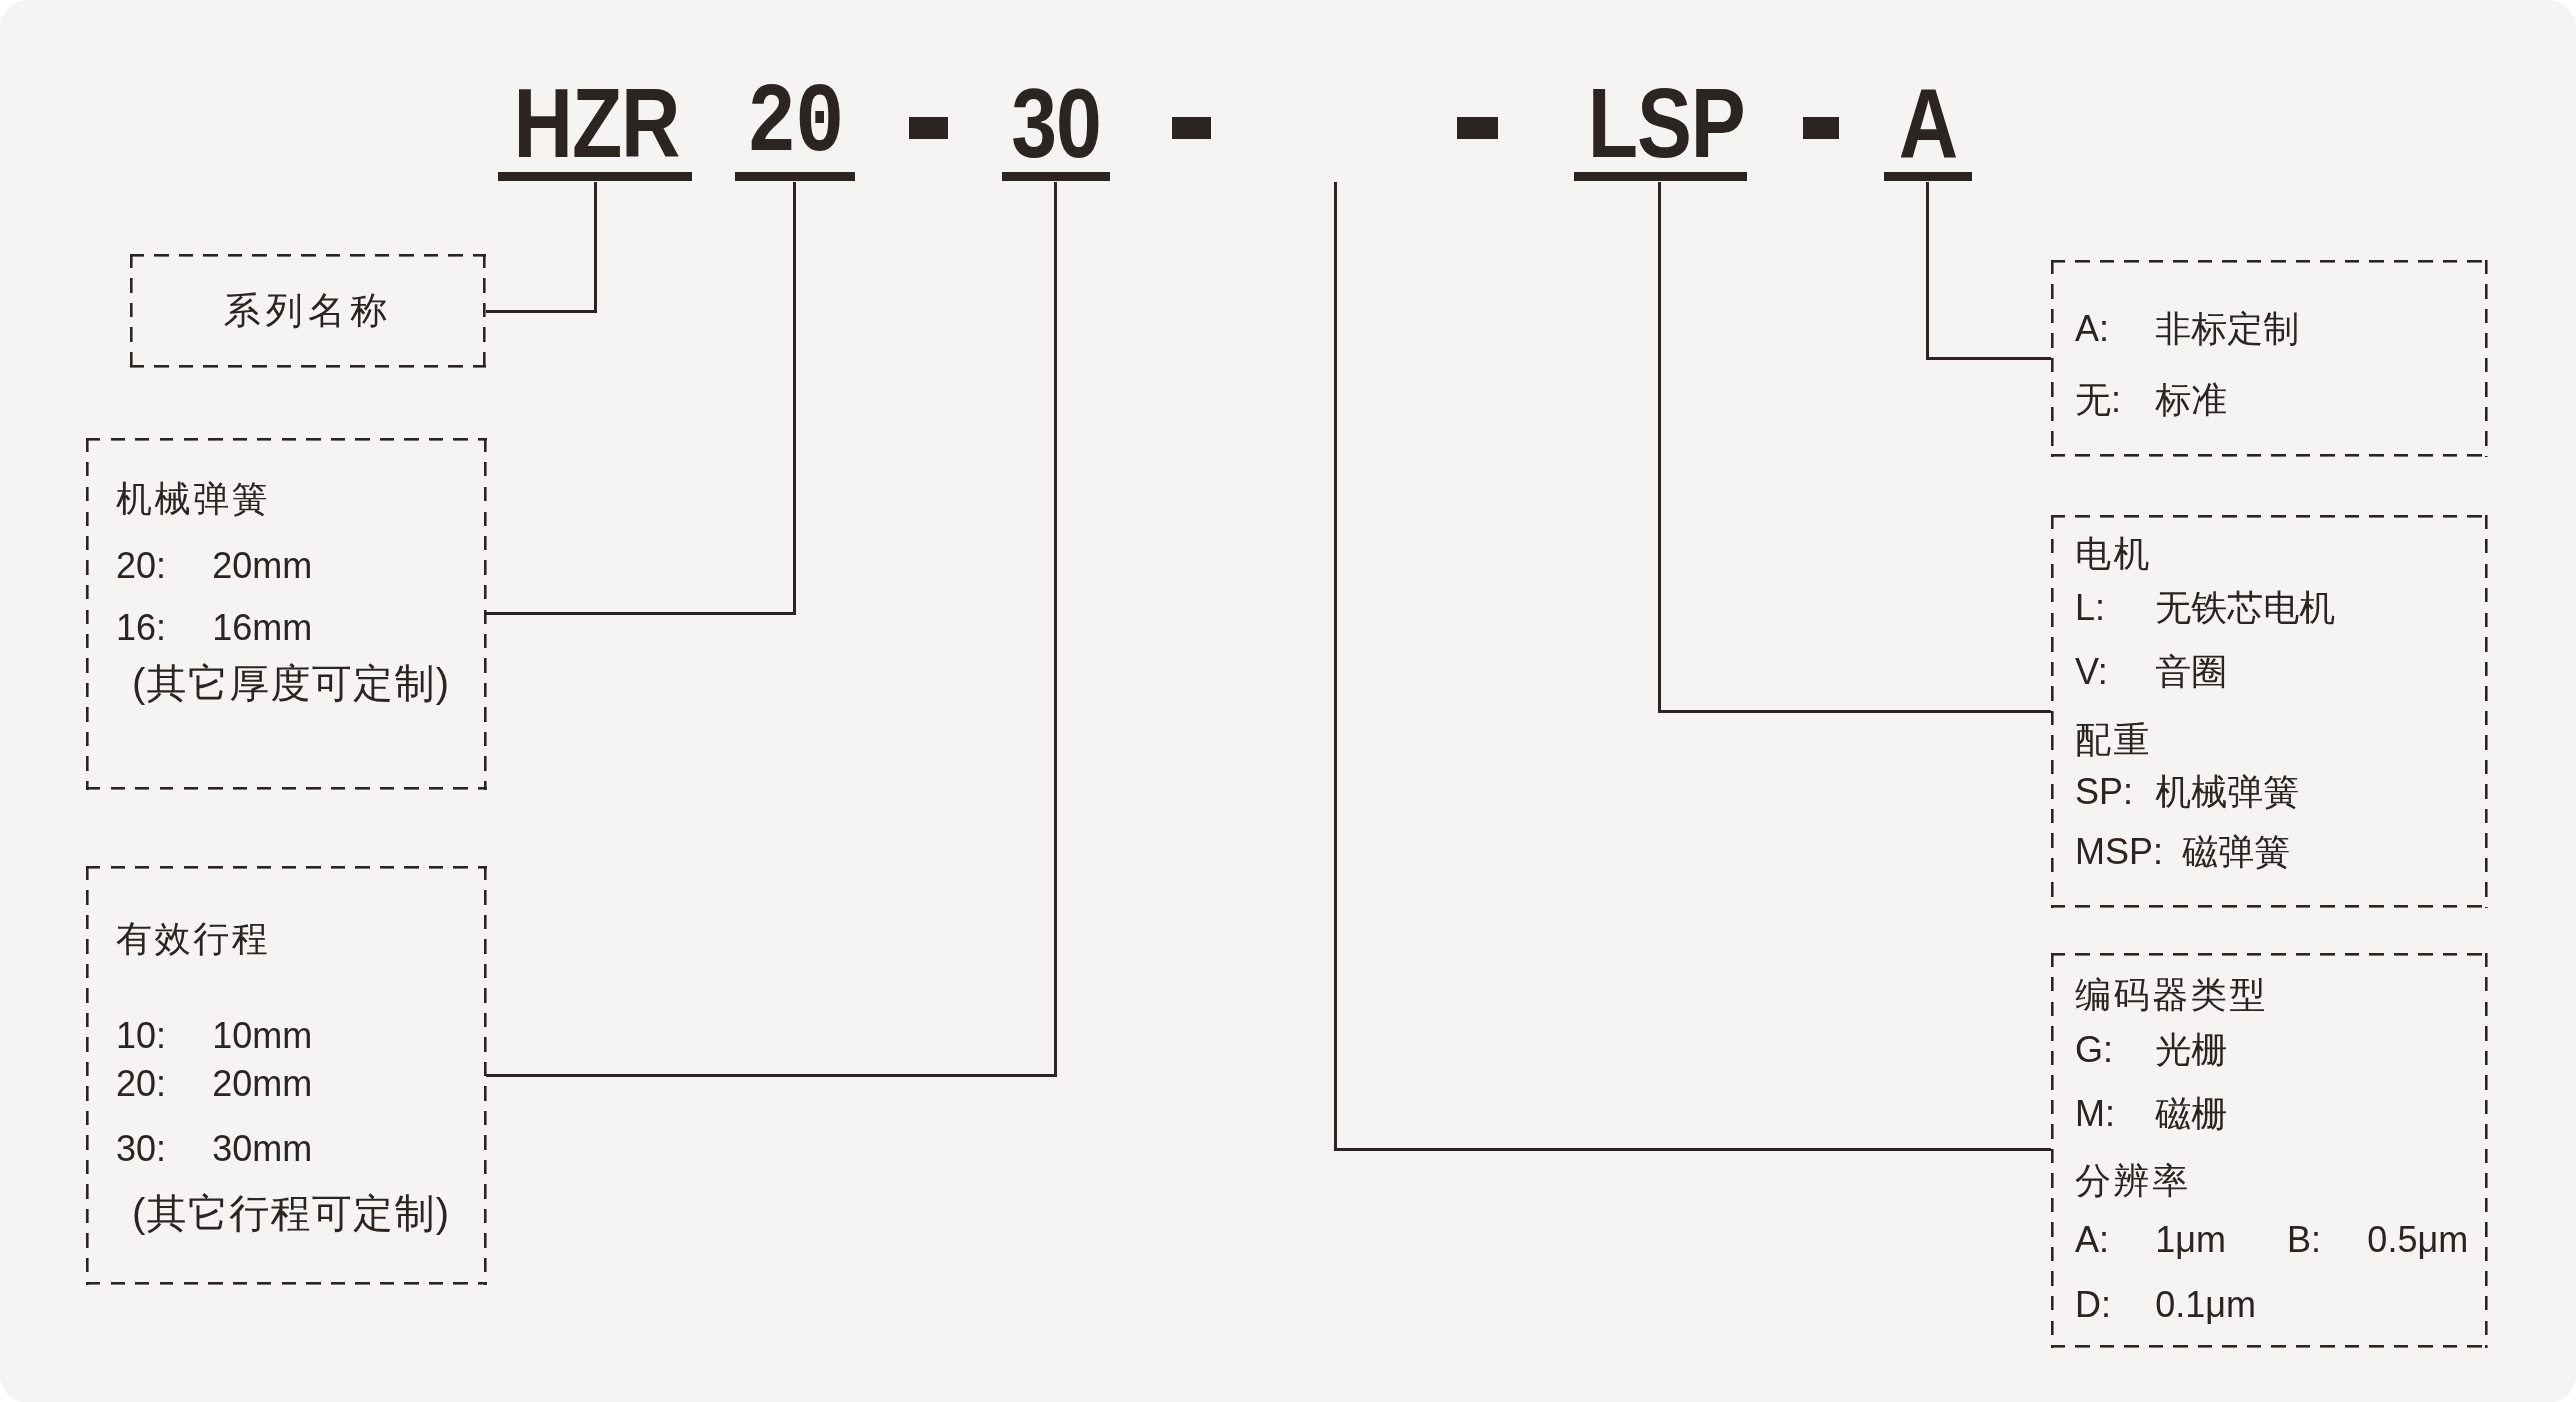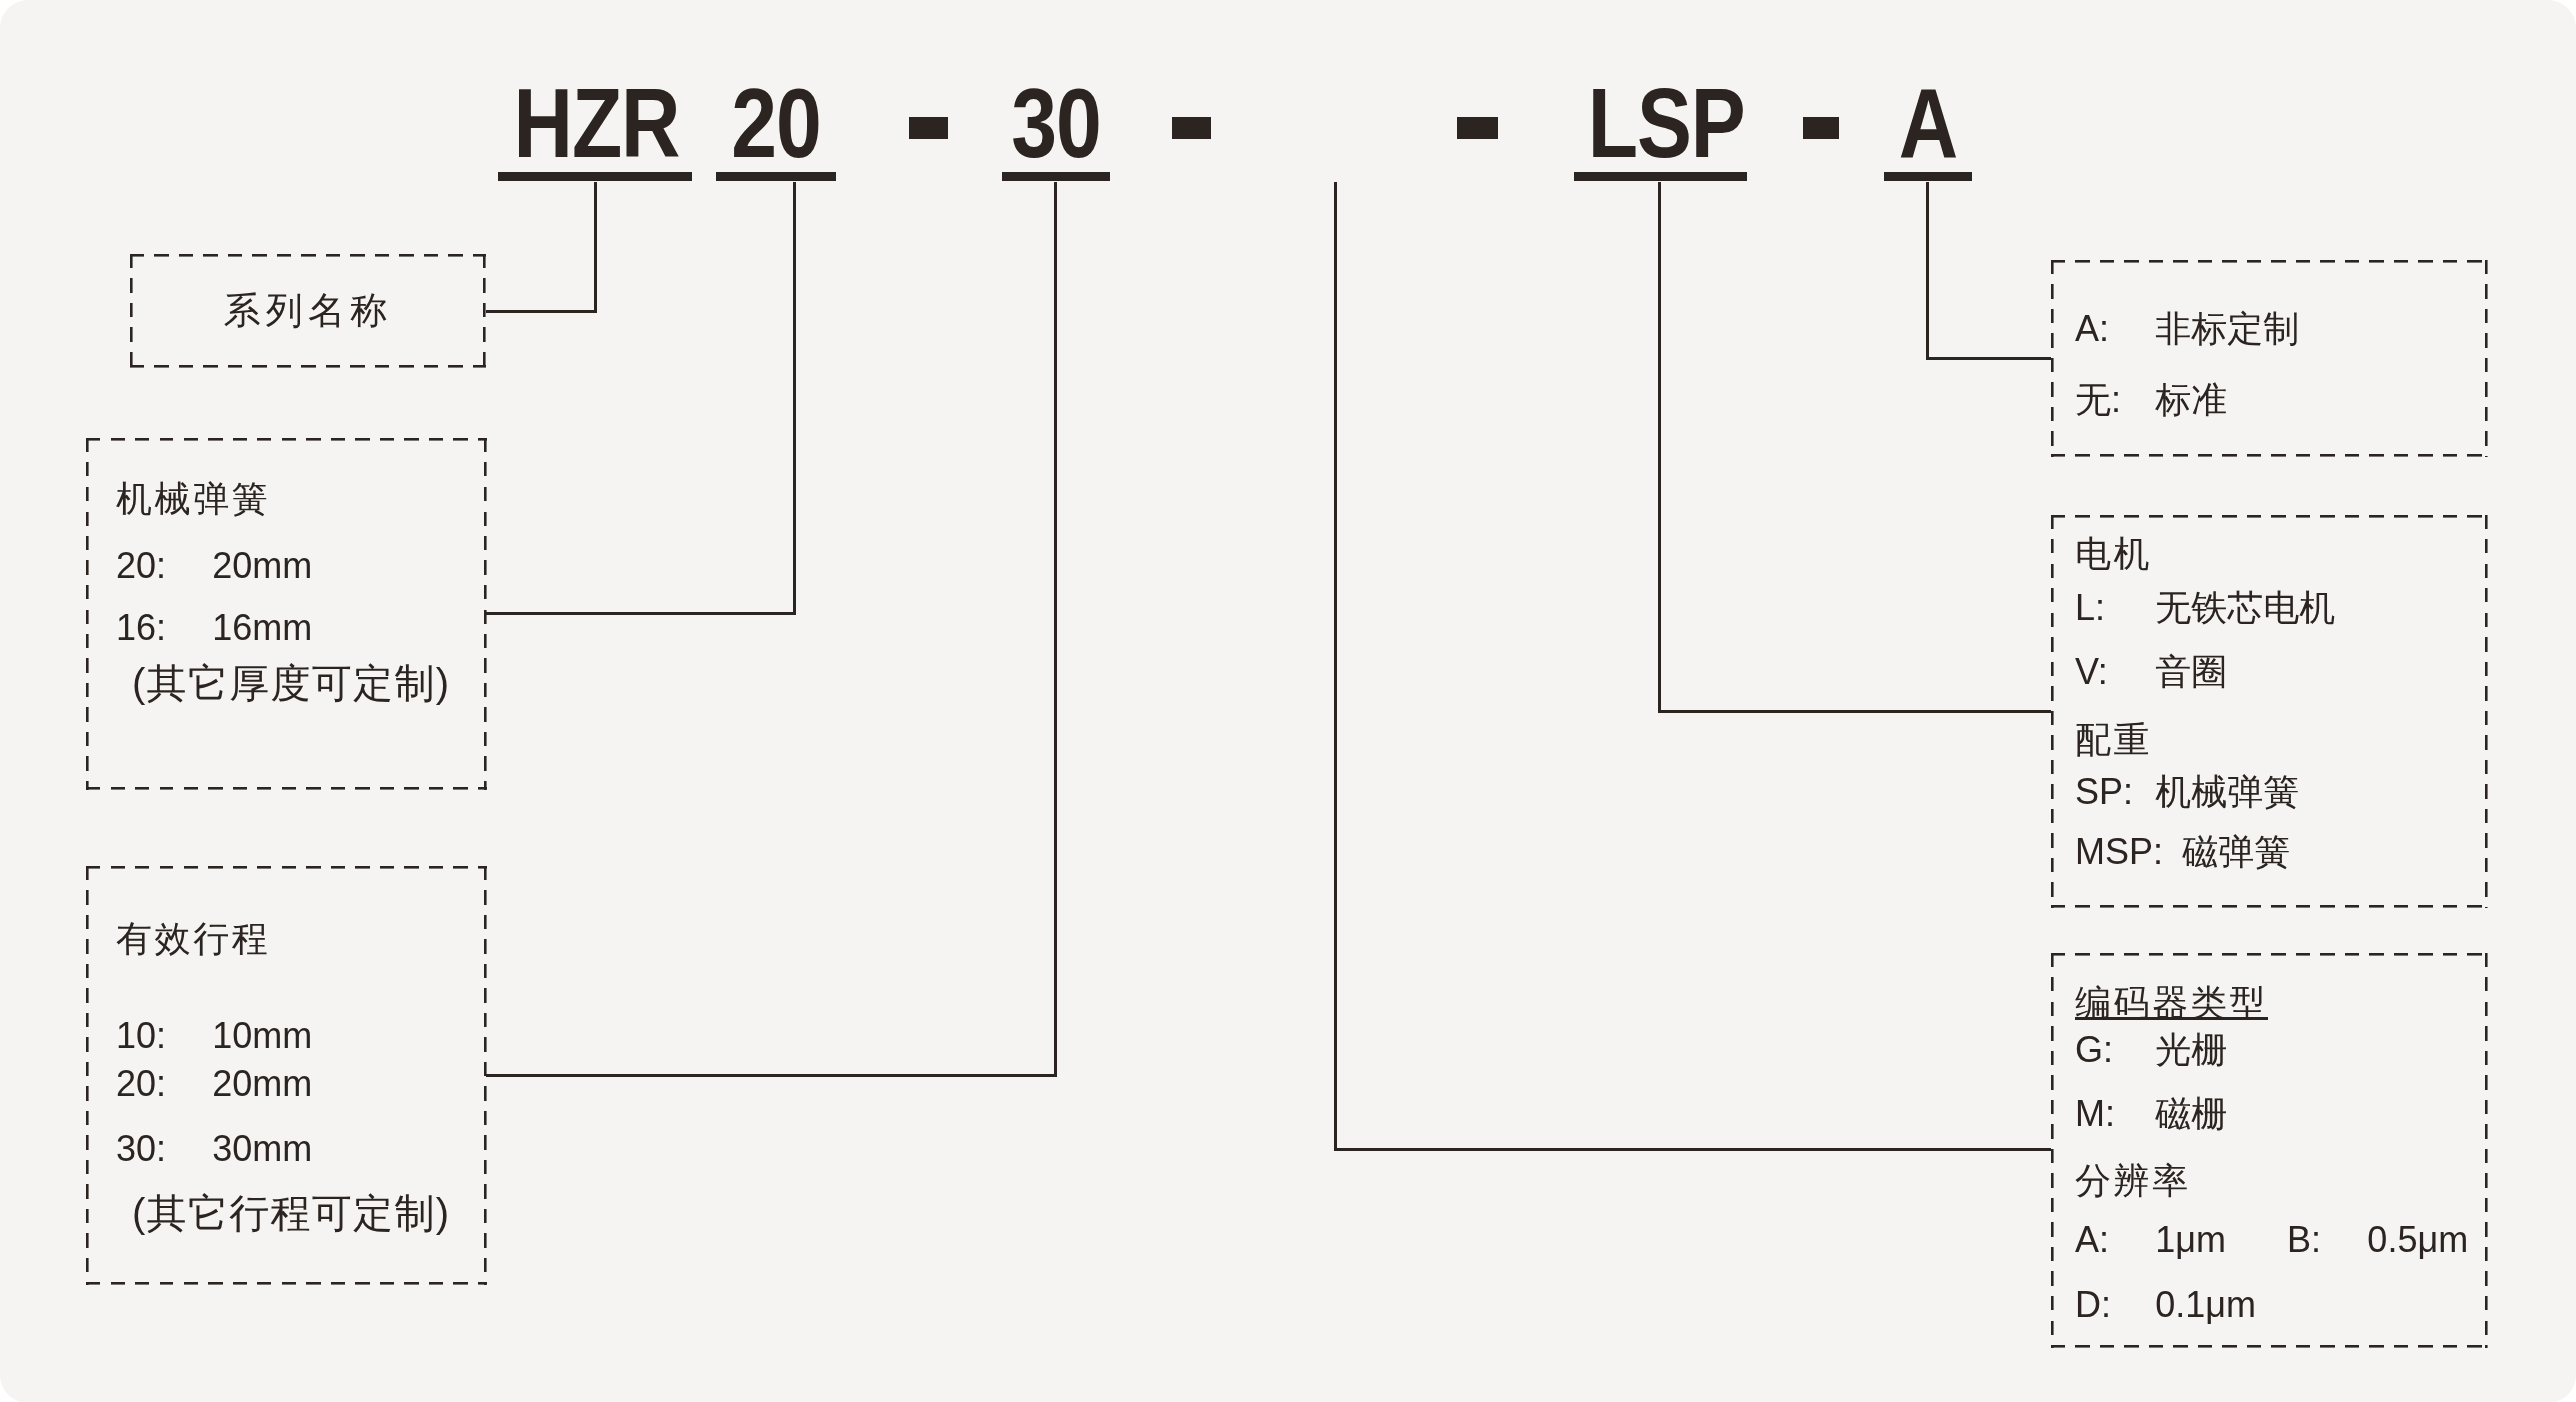--- a/index.html
+++ b/index.html
@@ -55,21 +55,21 @@
 </style>
 </head>
 <body>
 
 <div class="canvas">
 
   <div class="seg" style="left:498px;width:194px;">
     <div class="seg-text">HZR</div>
     <div class="seg-underline"></div>
   </div>
-  <div class="seg" style="left:716px;width:120px;">
+  <div class="seg" style="left:735px;width:120px;font-family:Liberation Mono, monospace;">
     <div class="seg-text">20</div>
     <div class="seg-underline"></div>
   </div>
   <div class="title-dash" style="left:909px;width:39px;"></div>
   <div class="seg" style="left:1002px;width:108px;">
     <div class="seg-text">30</div>
     <div class="seg-underline"></div>
   </div>
   <div class="title-dash" style="left:1172px;width:39px;"></div>
   <div class="title-dash" style="left:1457px;width:41px;"></div>
@@ -150,21 +150,21 @@
   <div class="dbox box-right" style="left:2051px;top:260px;width:437px;height:197px;">
     <div class="row" style="top:49px;">
       <span class="code">A:</span><span class="desc">非标定制</span>
     </div>
     <div class="row" style="top:120px;">
       <span class="code">无:</span><span class="desc">标准</span>
     </div>
   </div>
 
   <div class="dbox box-right" style="left:2051px;top:953px;width:437px;height:395px;">
-    <div class="row section-title" style="top:30px;text-decoration:underline;">编码器类型</div>
+    <div class="row section-title" style="top:22px;">编码器类型</div>
     <div class="row" style="top:77px;">
       <span class="code">G:</span><span class="desc">光栅</span>
     </div>
     <div class="row" style="top:141px;">
       <span class="code">M:</span><span class="desc">磁栅</span>
     </div>
     <div class="row section-title" style="top:208px;">分辨率</div>
     <div class="row" style="top:267px;">
       <span class="code">A:</span><span class="desc">1μm</span><span class="code2">B:</span><span class="desc">0.5μm</span>
     </div>

